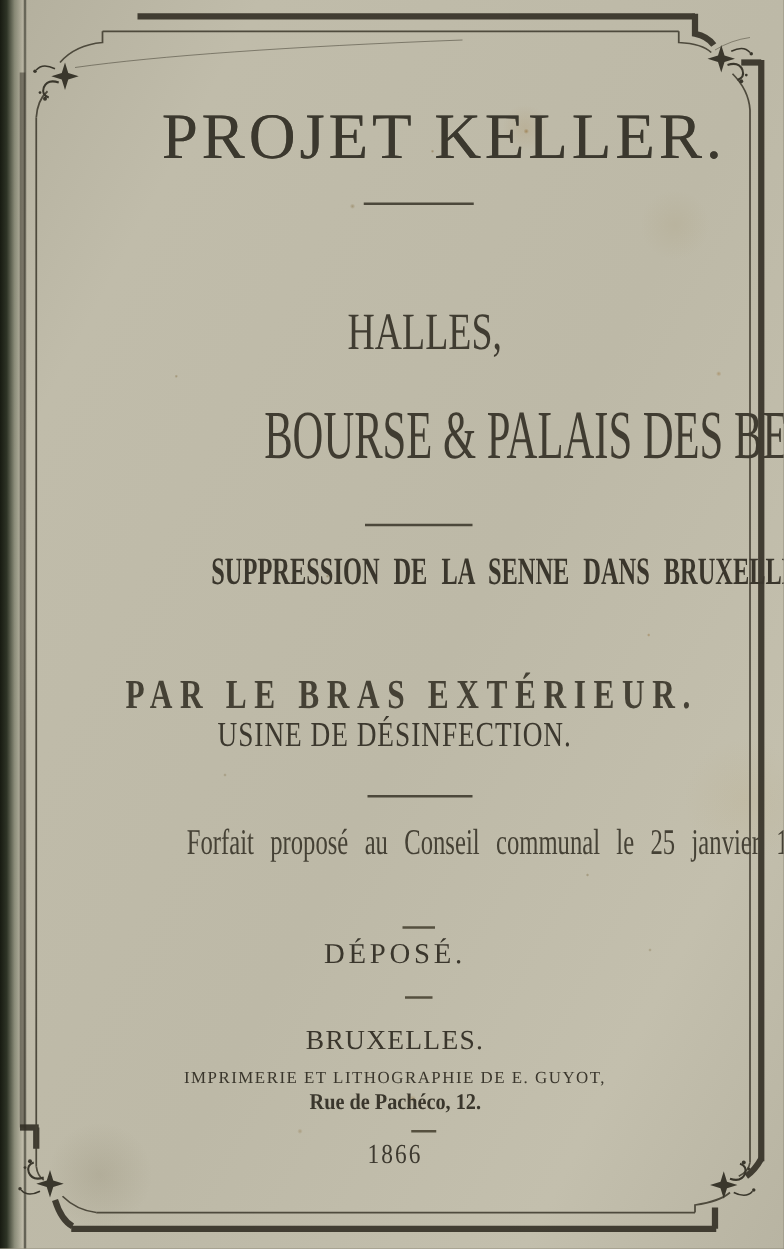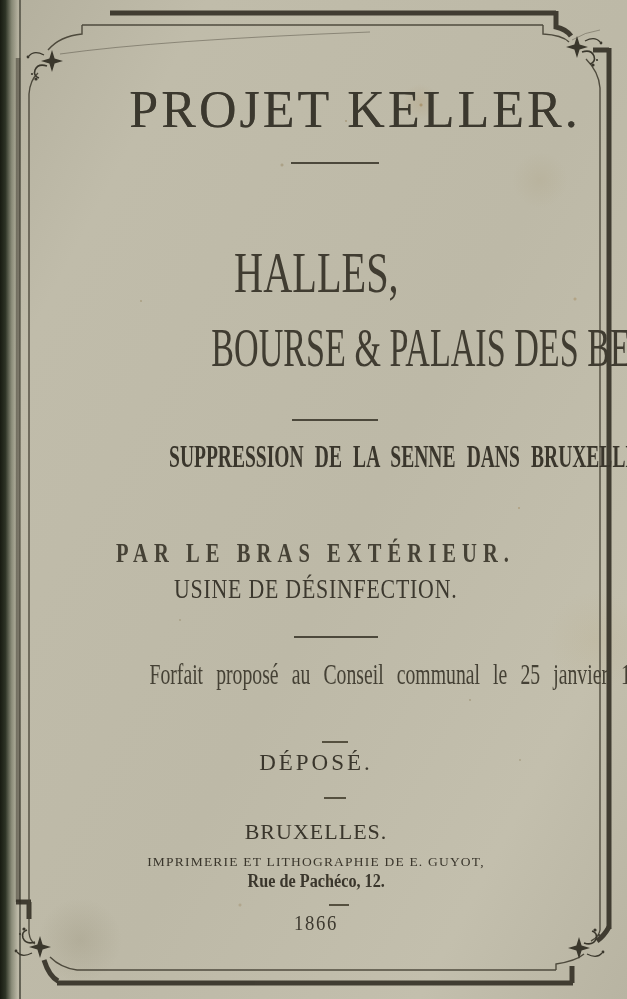--- a/index.html
+++ b/index.html
@@ -33,29 +33,29 @@
     background:linear-gradient(90deg,#171a11 0%,#2e3426 30%,rgba(90,96,76,.5) 65%,rgba(120,120,100,0) 100%);}
   .gutter-line{position:absolute;left:19px;top:0;width:2px;height:100%;
     background:linear-gradient(180deg,rgba(40,40,30,.55),rgba(60,58,44,.35) 50%,rgba(40,40,30,.6));}
   .frame{position:absolute;inset:0;pointer-events:none;}
   .content{position:absolute;left:28px;top:0;width:576px;height:999px;text-align:center;}
   .tline{position:absolute;left:0;width:100%;line-height:1;white-space:nowrap;}
   .cx{display:inline-block;transform-origin:50% 50%;}
   .main-title{top:84px;font-size:52px;letter-spacing:3px;color:#3b382e;text-shadow:0 0 .5px rgba(50,46,36,.6);margin-left:39px;}
   .boulevard{top:188px;font-size:38px;font-weight:bold;letter-spacing:1px;color:#35322a;
     font-family:"DejaVu Serif","Liberation Serif",serif;}
-  .halles{top:245px;font-size:56px;color:#403c31;}
+  .halles{top:245px;font-size:42px;color:#403c31;padding-left:24px;}
   .halles .cx{transform:scaleX(.72);}
   .bourse{top:320px;font-size:55px;color:#403c31;}
   .bourse .cx{transform:scaleX(.62);}
   .suppression{top:441px;font-size:31px;font-weight:bold;color:#3a362c;}
   .suppression .cx{transform:scaleX(.63);word-spacing:10px;}
   .detournement{top:500px;font-size:16px;letter-spacing:2px;color:#33302a;
     font-family:"DejaVu Sans","Liberation Sans",sans-serif;}
-  .bras{top:540px;font-size:27px;font-weight:bold;letter-spacing:8px;color:#454135;}
+  .bras{top:540px;font-size:33px;font-weight:bold;letter-spacing:8px;color:#454135;}
   .bras .cx{transform:scaleX(.76);}
   .usine{top:575px;font-size:28px;letter-spacing:1px;color:#3c382e;}
   .usine .cx{transform:scaleX(.78);}
   .forfait{top:660px;font-size:29px;color:#46423600;color:#454135;}
   .forfait .cx{transform:scaleX(.68);word-spacing:12px;}
   .depose{top:751px;font-size:23px;letter-spacing:3px;color:#3a362c;}
   .bruxelles{top:821px;font-size:22px;letter-spacing:1px;color:#3a362c;}
   .imprimerie{top:855px;font-size:13.5px;letter-spacing:1.2px;color:#3a362c;}
   .rue{top:872px;font-size:18px;font-weight:bold;color:#3a362c;}
   .rue .cx{transform:scaleX(.9);}

